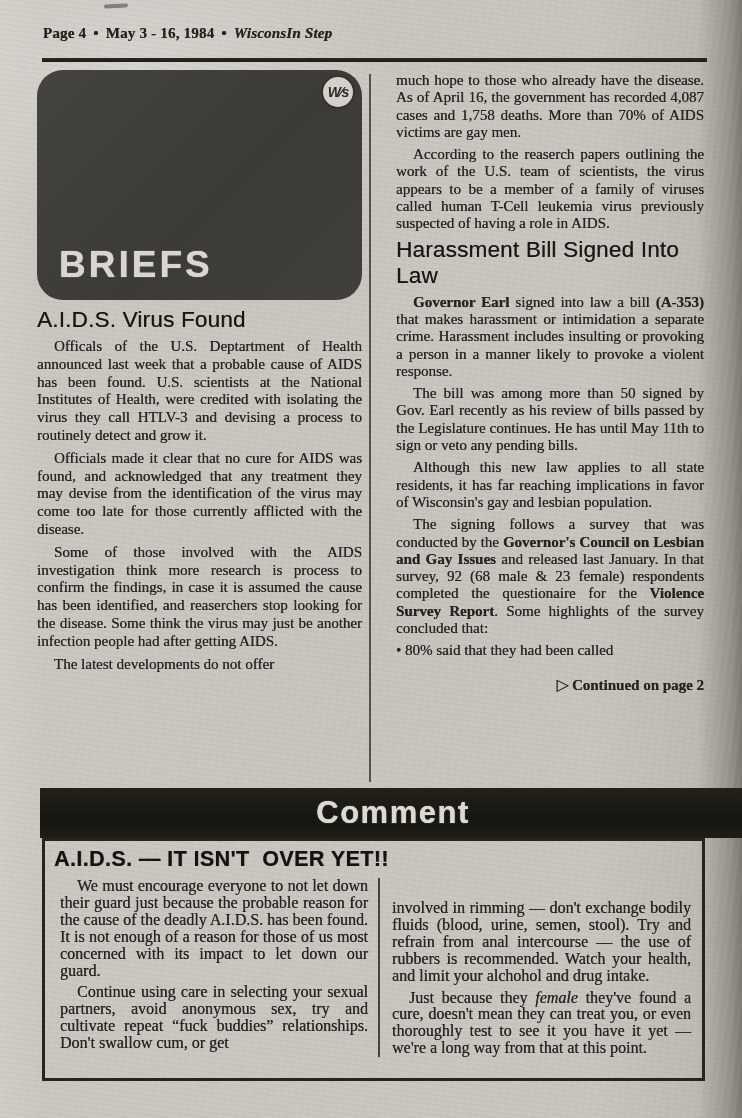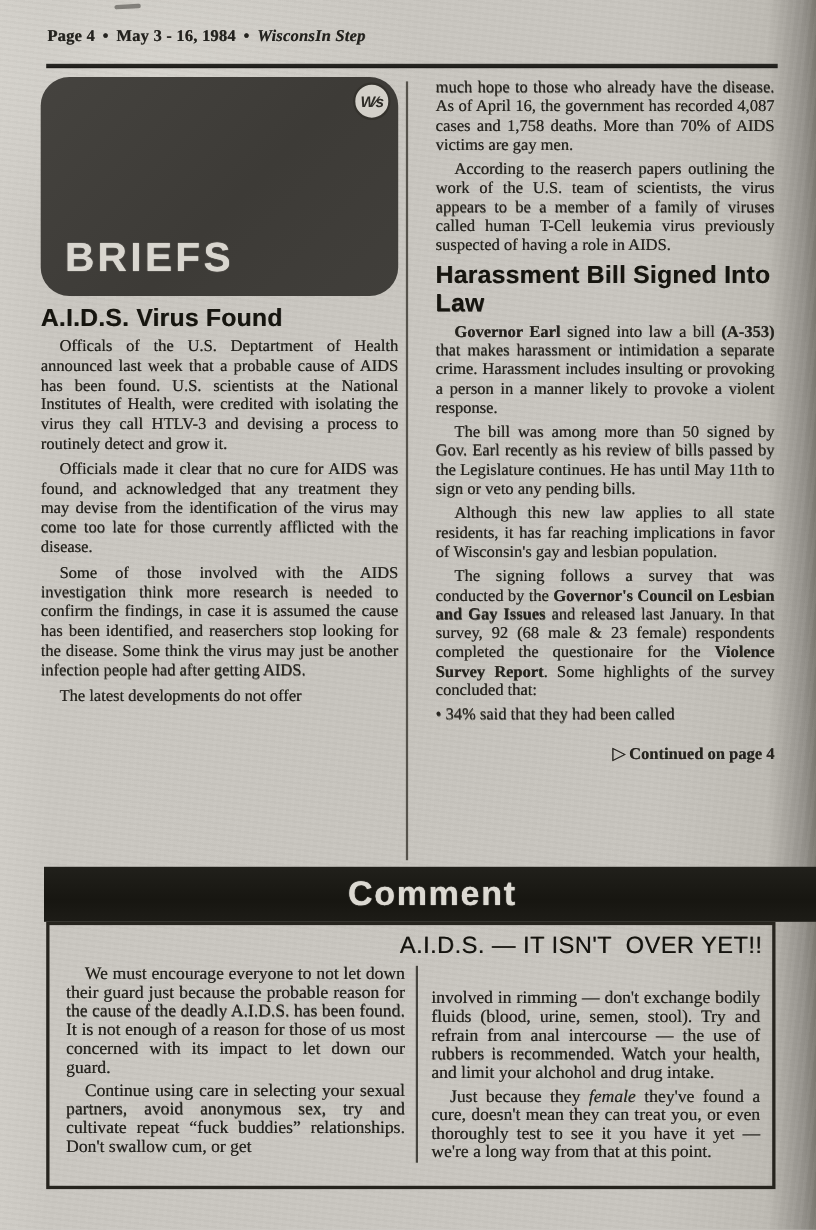--- a/index.html
+++ b/index.html
@@ -38,40 +38,40 @@
     position:absolute;left:42px;top:58px;width:665px;height:4px;
     background:linear-gradient(#2a2925,#1c1b18);
   }
   
   .col-left{position:absolute;left:37px;top:70px;width:325px;}
   .col-divider{position:absolute;left:369px;top:74px;width:2px;height:708px;background:#55524b;}
   .col-right{position:absolute;left:396px;top:72px;width:308px;}
 
   
   .briefs-box{
-    position:relative;width:325px;height:199px;
+    position:relative;width:325px;height:230px;
     background:linear-gradient(135deg,#45433f 0%,#3d3b37 55%,#413f3b 100%);
     border-radius:26px;margin-bottom:7px;
   }
   .ws-logo{
     position:absolute;right:7px;top:5px;width:34px;height:34px;border-radius:50%;
     background:#d3d0c9;border:2.5px solid #34322d;box-sizing:border-box;
     display:flex;align-items:center;justify-content:center;
     font-family:"Liberation Sans",sans-serif;font-weight:bold;font-style:italic;
     font-size:14px;color:#2e2c27;letter-spacing:-1px;
   }
   .briefs-label{
     position:absolute;left:22px;bottom:14px;
     font-family:"Liberation Sans",sans-serif;font-weight:bold;
     font-size:37px;letter-spacing:3px;color:#d9d6cf;
     text-shadow:0 0 1px #e4e1da;
   }
   
   .headline{
-    font-family:"Liberation Sans",sans-serif;font-weight:bold;
+    font-family:"Liberation Sans",sans-serif;font-weight:normal;
     font-size:22.5px;line-height:26px;color:#16150f;
     letter-spacing:.2px;margin:4px 0 5px 0;
     text-shadow:.4px .3px 0 rgba(20,19,14,.6);
   }
   .para{
     font-size:15px;line-height:17.8px;text-align:justify;text-indent:17px;
     margin:0;text-shadow:.3px .2px 0 rgba(38,36,31,.75);
   }
   .para + .para{margin-top:5px;}
   .col-right .para{line-height:17.3px;}
@@ -97,22 +97,22 @@
     font-family:"Liberation Sans",sans-serif;font-weight:bold;
     font-size:31px;letter-spacing:1.5px;color:#dcd9d2;
     text-shadow:0 0 1px #e8e5de;
   }
   .comment-box{
     position:absolute;left:42px;top:838px;width:663px;height:243px;
     border:3px solid #26241e;box-sizing:border-box;
     padding:5px 9px 4px 9px;
   }
   .comment-title{
-    font-family:"Liberation Sans",sans-serif;font-weight:normal;
-    font-size:21.5px;color:#14130e;text-align:right;margin:1px 0 6px 0;
+    font-family:"Liberation Sans",sans-serif;font-weight:bold;
+    font-size:21.5px;color:#14130e;text-align:left;margin:1px 0 6px 0;
     letter-spacing:.4px;white-space:pre-wrap;
     text-shadow:.4px .3px 0 rgba(18,17,12,.6);
   }
   .comment-cols{display:flex;}
   .comment-col{
     font-size:14.6px;line-height:16.9px;text-align:justify;
   }
   .comment-col .para{font-size:16px;line-height:16.9px;}
   .comment-col-left{width:308px;padding:0 10px 0 6px;border-right:2px solid #45433d;}
   .comment-col-right{flex:1;padding:0 2px 0 12px;margin-top:22px;}
@@ -133,35 +133,35 @@
 
   <div class="col-left">
     <div class="briefs-box">
       <div class="ws-logo">W⁄s</div>
       <div class="briefs-label">BRIEFS</div>
     </div>
 
     <h2 class="headline">A.I.D.S. Virus Found</h2>
     <p class="para">Officals of the U.S. Deptartment of Health announced last week that a probable cause of AIDS has been found. U.S. scientists at the National Institutes of Health, were credited with isolating the virus they call HTLV-3 and devising a process to routinely detect and grow it.</p>
     <p class="para">Officials made it clear that no cure for AIDS was found, and acknowledged that any treatment they may devise from the identification of the virus may come too late for those currently afflicted with the disease.</p>
-    <p class="para">Some of those involved with the AIDS investigation think more research is needed to confirm the findings, in case it is assumed the cause has been identified, and reaserchers stop looking for the disease. Some think the virus may just be another infection people had after getting AIDS.</p>
+    <p class="para">Some of those involved with the AIDS investigation think more research is process to confirm the findings, in case it is assumed the cause has been identified, and reaserchers stop looking for the disease. Some think the virus may just be another infection people had after getting AIDS.</p>
     <p class="para">The latest developments do not offer</p>
   </div>
 
   <div class="col-right">
     <p class="para noindent">much hope to those who already have the disease. As of April 16, the government has recorded 4,087 cases and 1,758 deaths. More than 70% of AIDS victims are gay men.</p>
     <p class="para">According to the reaserch papers outlining the work of the U.S. team of scientists, the virus appears to be a member of a family of viruses called human T-Cell leukemia virus previously suspected of having a role in AIDS.</p>
 
     <h2 class="headline">Harassment Bill Signed Into Law</h2>
     <p class="para"><span class="b">Governor Earl</span><span> signed into law a bill </span><span class="b">(A-353)</span><span> that makes harassment or intimidation a separate crime. Harassment includes insulting or provoking a person in a manner likely to provoke a violent response.</span></p>
     <p class="para">The bill was among more than 50 signed by Gov. Earl recently as his review of bills passed by the Legislature continues. He has until May 11th to sign or veto any pending bills.</p>
     <p class="para">Although this new law applies to all state residents, it has far reaching implications in favor of Wisconsin's gay and lesbian population.</p>
     <p class="para"><span>The signing follows a survey that was conducted by the </span><span class="b">Governor's Council on Lesbian and Gay Issues</span><span> and released last January. In that survey, 92 (68 male &amp; 23 female) respondents completed the questionaire for the </span><span class="b">Violence Survey Report</span><span>. Some highlights of the survey concluded that:</span></p>
-    <p class="bullet-line">• 34% said that they had been called</p>
-    <p class="continued"><span class="tri">▷</span><span>Continued on page 4</span></p>
+    <p class="bullet-line">• 80% said that they had been called</p>
+    <p class="continued"><span class="tri">▷</span><span>Continued on page 2</span></p>
   </div>
 
   <div class="comment-banner">
     <span class="comment-banner-label">Comment</span>
   </div>
 
   <div class="comment-box">
     <h3 class="comment-title">A.I.D.S. — IT ISN'T  OVER YET!!</h3>
     <div class="comment-cols">
       <div class="comment-col comment-col-left">

